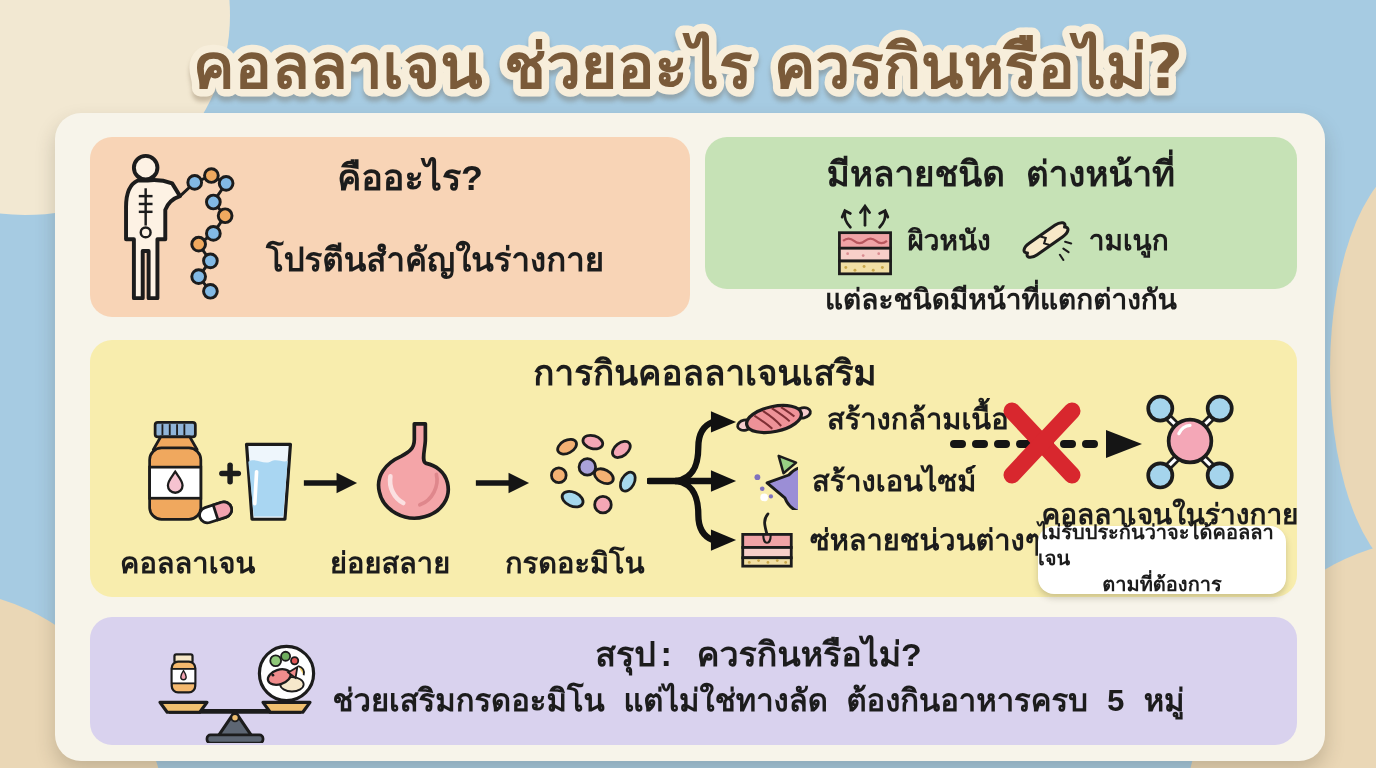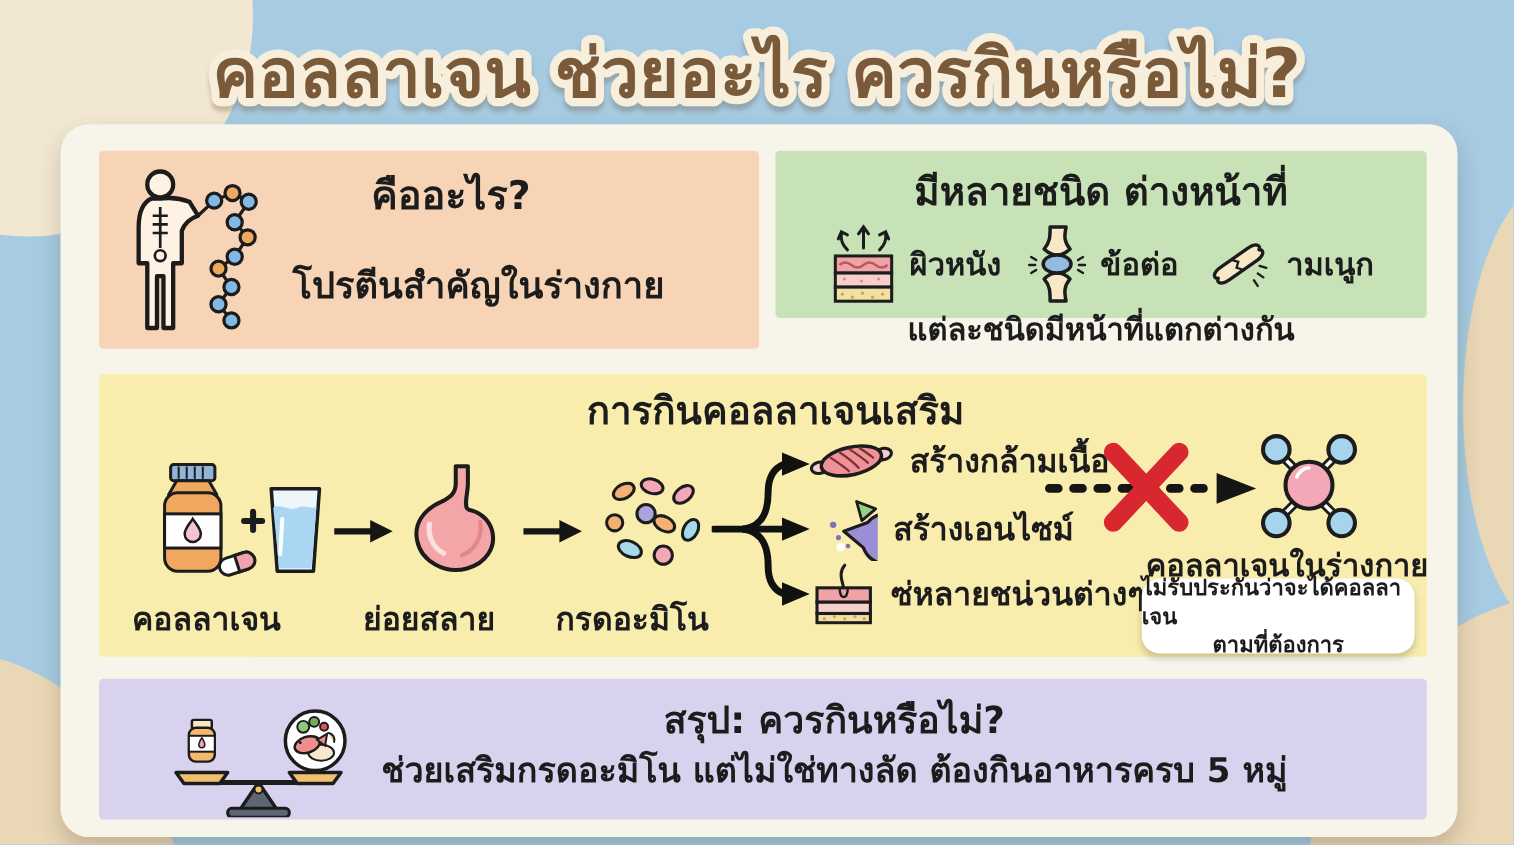--- a/index.html
+++ b/index.html
@@ -5,21 +5,21 @@
   html,body{margin:0;padding:0;background:#a6cbe2;}
   .stage{position:relative;width:1376px;height:768px;overflow:hidden;
     font-family:"DejaVu Sans","Liberation Sans",sans-serif;color:#1c1c1c;background:#a6cbe2;}
   .blob{position:absolute;border-radius:50%;}
   .blob.cream{background:#f2e8d2;}
   .blob.tan{background:#ead7b6;}
   .title-wrap{position:absolute;left:0;top:14px;width:100%;text-align:center;}
   .title-wrap svg{filter:drop-shadow(0 5px 2px rgba(95,70,40,.28));}
   .paper{position:absolute;left:55px;top:113px;width:1270px;height:648px;
     background:#f7f4ea;border-radius:26px;box-shadow:0 10px 20px rgba(60,50,30,.22);}
-  .card{position:absolute;border-radius:4px;}
+  .card{position:absolute;border-radius:22px;font-family:Liberation Mono, monospace;}
   .card-what{left:35px;top:24px;width:600px;height:180px;background:#f8d4b6;}
   .card-types{left:650px;top:24px;width:592px;height:152px;background:#c6e2b6;}
   .card-process{left:35px;top:227px;width:1207px;height:257px;background:#f8edad;}
   .card-summary{left:35px;top:504px;width:1207px;height:128px;background:#d9d2ee;}
   .h1{font-weight:bold;font-size:35px;text-align:center;}
   .abs{position:absolute;}
   .what-title{left:120px;right:80px;top:12px;font-size:36px;}
   .what-body{left:130px;right:40px;top:96px;font-size:33px;font-weight:bold;text-align:center;}
   .types-title{left:0;right:0;top:9px;}
   .types-row{left:0;right:0;top:60px;height:86px;display:flex;align-items:center;justify-content:center;gap:22px;}
@@ -116,38 +116,20 @@
             </g>
             <g fill="#d98b90">
               <circle cx="16" cy="57" r="1.5"></circle>
                 <circle cx="33" cy="59" r="1.5"></circle>
                 <circle cx="50" cy="57" r="1.5"></circle>
             </g>
           </svg>
           <span class="type-label">ผิวหนัง</span>
         </div>
 
-        <div class="type-item">
-          <svg width="58" height="80" viewBox="0 0 64 78">
-            <g stroke="#1c1c1c" stroke-width="3.5" fill="#f7e8c8" stroke-linejoin="round">
-              <path d="M25,2 L41,2 C39,11 39,17 45,24 C37,32 27,32 19,24 C25,17 25,11 25,2 Z"></path>
-              <path d="M25,76 L41,76 C39,67 39,61 45,54 C37,46 27,46 19,54 C25,61 25,67 25,76 Z"></path>
-            </g>
-            <ellipse cx="32" cy="39" rx="14" ry="9" fill="#92bbe2" stroke="#1c1c1c" stroke-width="3.5"></ellipse>
-            <g stroke="#1c1c1c" stroke-width="2.4" stroke-linecap="round">
-              <path d="M6,32 L11,35"></path>
-                <path d="M4,40 L10,40"></path>
-                <path d="M6,48 L11,45"></path>
-              <path d="M58,32 L53,35"></path>
-                <path d="M60,40 L54,40"></path>
-                <path d="M58,48 L53,45"></path>
-            </g>
-          </svg>
-          <span class="type-label">ข้อต่อ</span>
-        </div>
 
         <div class="type-item">
           <svg width="66" height="72" viewBox="0 0 76 76">
             <g transform="rotate(-35 38 38)">
               <path d="M20,30 C11,30 7,35 12,38 C7,41 11,46 20,46 L56,46 C65,46 69,41 64,38 C69,35 65,30 56,30 Z" fill="#f7e8c8" stroke="#1c1c1c" stroke-width="3.5" stroke-linejoin="round"></path>
               <path d="M35,31 l4,5 l-5,4 l4,5" stroke="#1c1c1c" stroke-width="2.4" fill="none"></path>
             </g>
             <g stroke="#1c1c1c" stroke-width="2.4" stroke-linecap="round">
               <path d="M58,48 L64,52"></path>
                 <path d="M60,40 L67,42"></path>

